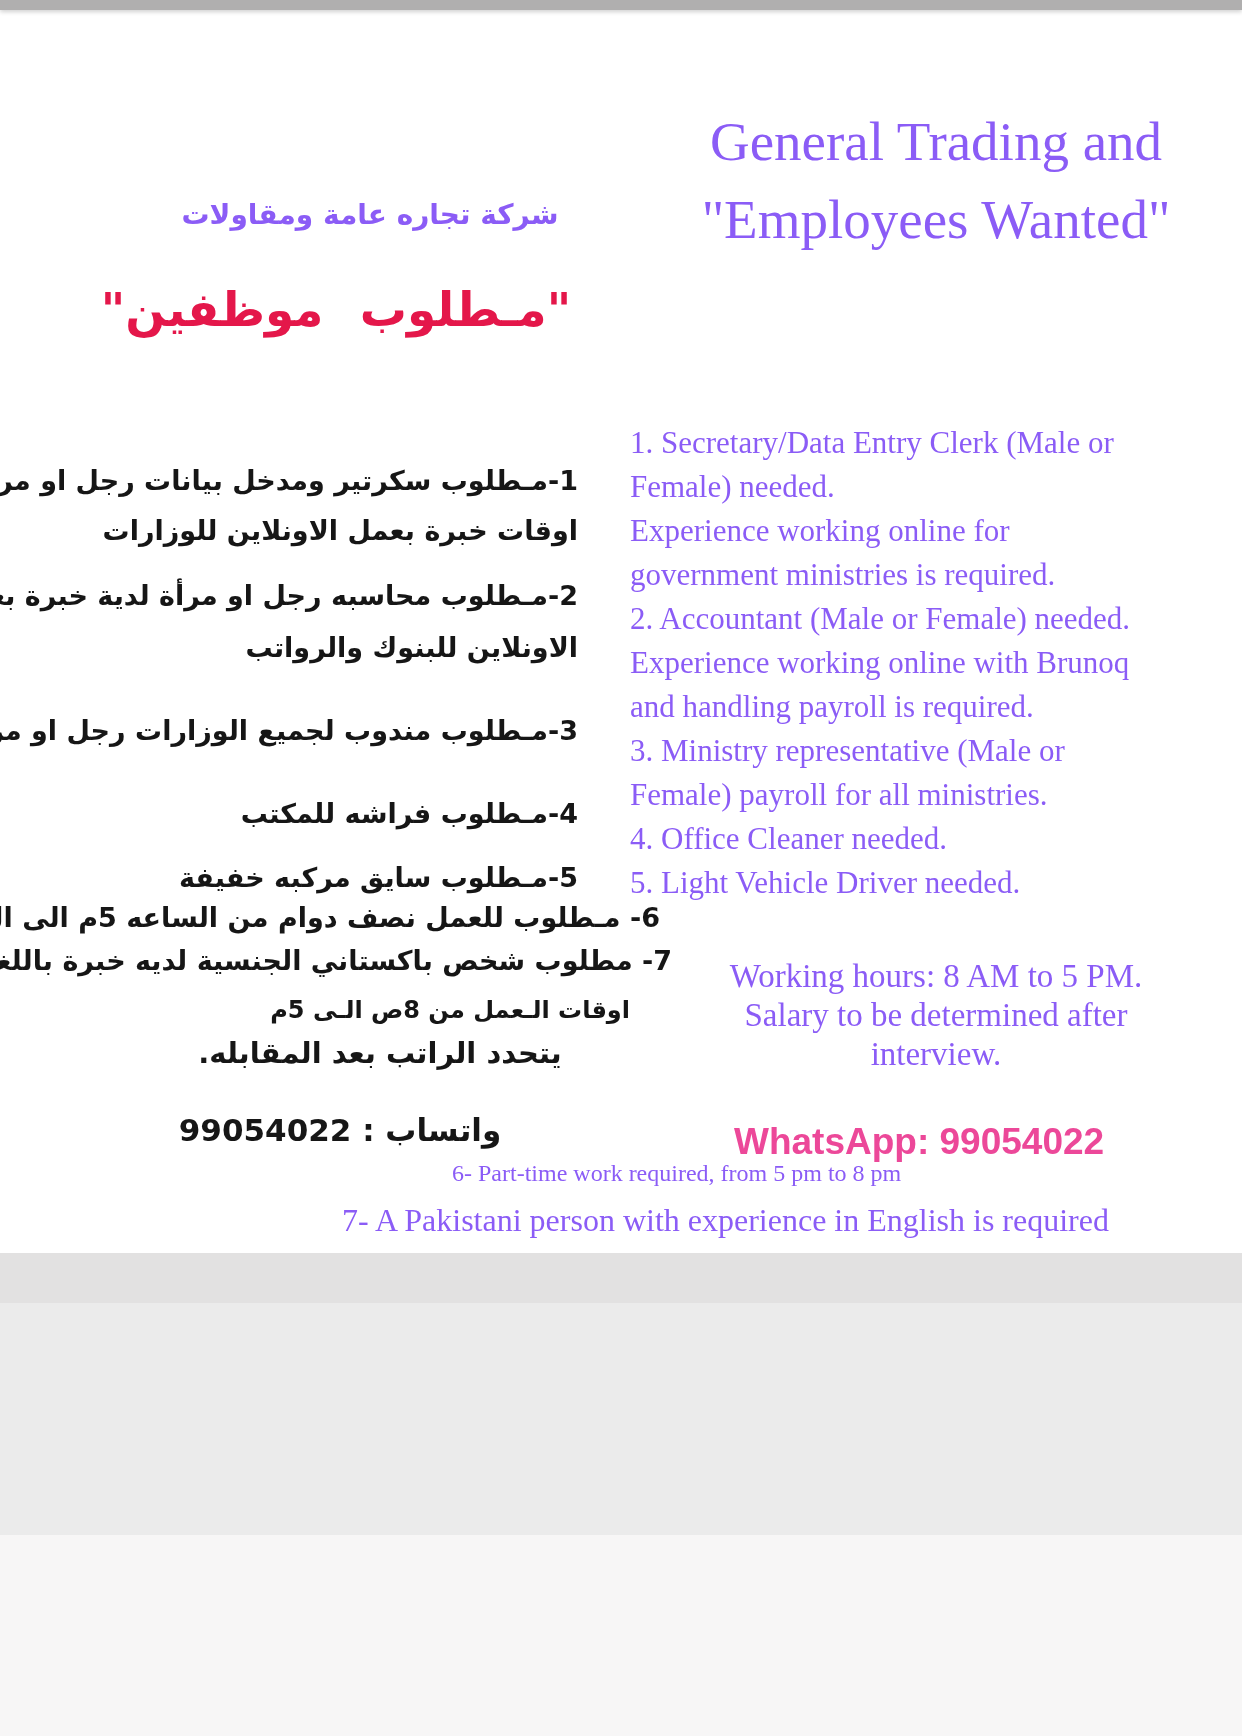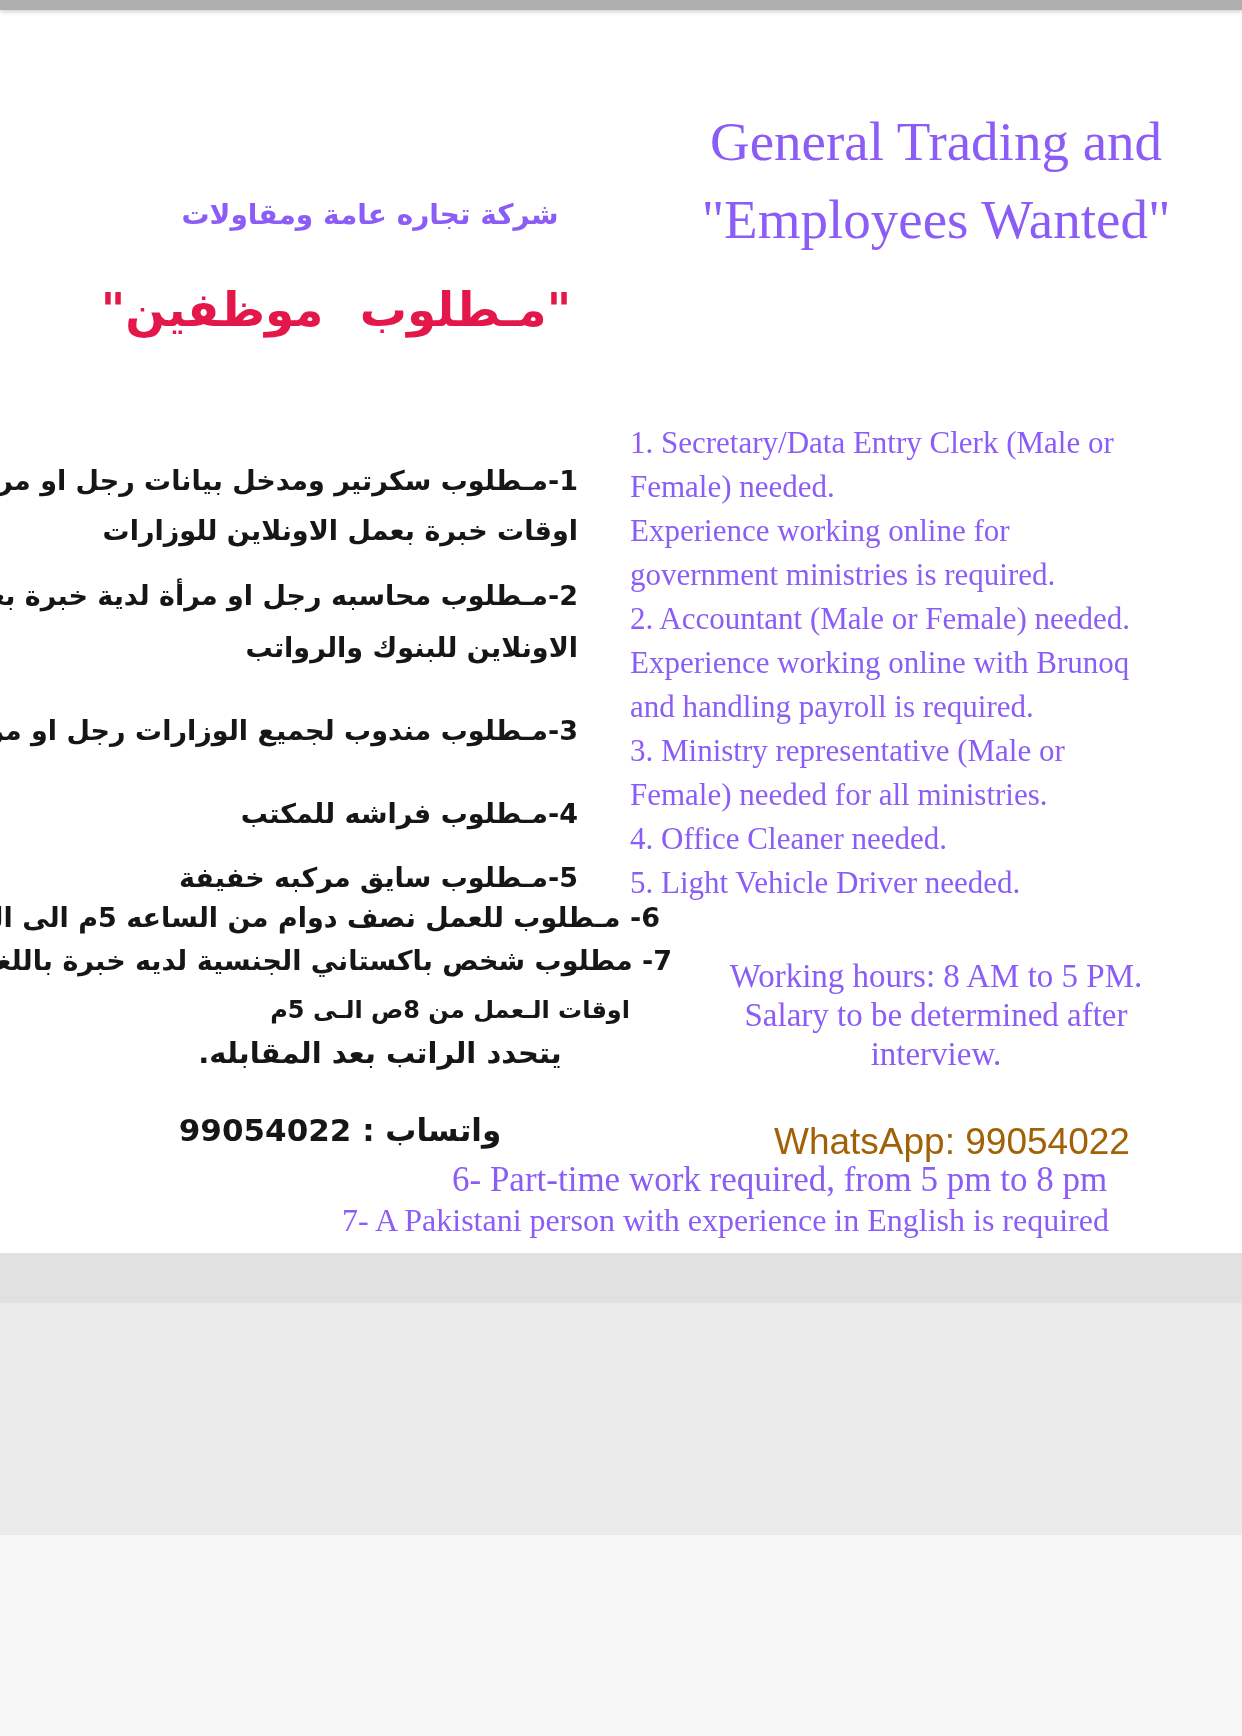--- a/index.html
+++ b/index.html
@@ -43,25 +43,25 @@
   .en {
     font-family:"Liberation Serif", serif;
     color:#8b5cf6; white-space:nowrap;
   }
   #en-title { position:absolute; top:103px; left:634px; width:604px; text-align:center;
               font-size:55px; line-height:78px; }
   #en-list  { position:absolute; top:421px; left:630px; font-size:31px; line-height:44px; }
   #en-hours { position:absolute; top:957px; left:640px; width:592px; text-align:center;
               font-size:33px; line-height:39px; }
   #en-whatsapp {
-    position:absolute; top:1121px; left:774px;
-    font-family:"Liberation Sans", sans-serif; font-weight:400;
-    font-size:37px; color:#a16207; white-space:nowrap;
+    position:absolute; top:1121px; left:734px;
+    font-family:"Liberation Sans", sans-serif; font-weight:700;
+    font-size:37px; color:#ec4899; white-space:nowrap;
   }
-  #en-extra6 { position:absolute; top:1160px; left:452px; font-size:35px; }
+  #en-extra6 { position:absolute; top:1160px; left:452px; font-size:24px; }
   #en-extra7 { position:absolute; top:1202px; left:342px; font-size:32px; }
   
   #band1 { position:absolute; top:1253px; left:0; width:1242px; height:50px;  background:#e2e1e1; }
   #band2 { position:absolute; top:1303px; left:0; width:1242px; height:232px; background:#ebebeb; }
   #band3 { position:absolute; top:1535px; left:0; width:1242px; height:201px; background:#f7f6f6; }
 </style>
 </head>
 <body>
 
 <div id="page">
@@ -88,21 +88,21 @@
 
   <div id="en-list" class="en">
     <div>1. Secretary/Data Entry Clerk (Male or</div>
     <div>Female) needed.</div>
     <div>Experience working online for</div>
     <div>government ministries is required.</div>
     <div>2. Accountant (Male or Female) needed.</div>
     <div>Experience working online with Brunoq</div>
     <div>and handling payroll is required.</div>
     <div>3. Ministry representative (Male or</div>
-    <div>Female) needed for all ministries.</div>
+    <div>Female) payroll for all ministries.</div>
     <div>4. Office Cleaner needed.</div>
     <div>5. Light Vehicle Driver needed.</div>
   </div>
 
   <div id="en-hours" class="en">
     <div>Working hours: 8 AM to 5 PM.</div>
     <div>Salary to be determined after</div>
     <div>interview.</div>
   </div>
 

